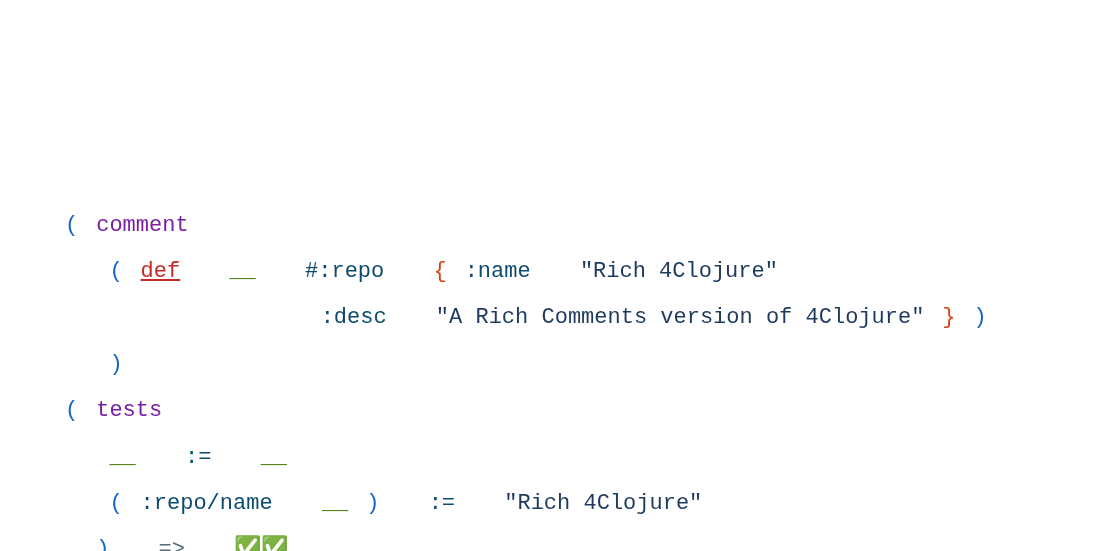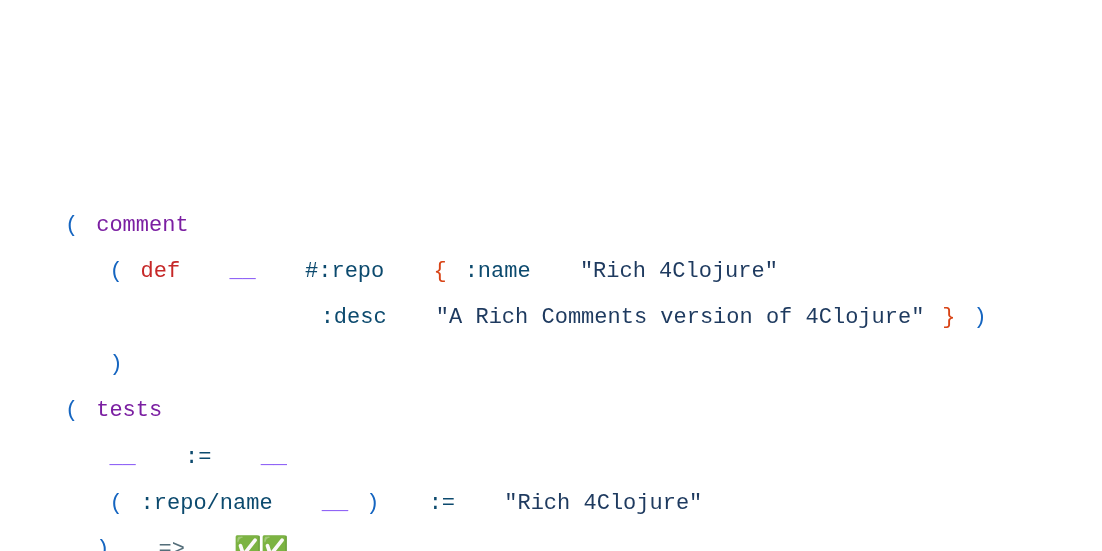--- a/index.html
+++ b/index.html
@@ -11,22 +11,22 @@
       background: #ffffff;
       font-family: "SF Mono", "Menlo", "Monaco", "Consolas", "Courier New", monospace;
       font-size: 22px;
       line-height: 1.7;
       padding: 30px 20px;
       white-space: pre;
       color: #1e3a5f;
     }
     .paren { color: #1565c0; }
     .purple { color: #7b1fa2; }
-    .def { color: #c62828; }
-    .blank { color: #8b5cf6; }
+    .def { color: #c62828; text-decoration: underline; }
+    .blank { color: #4d7c0f; }
     .keyw { color: #0c4a6e; }
     .str { color: #1e3a5f; }
     .brace { color: #d84315; }
     .arrow { color: #546e7a; font-style: italic; }
     .emoji { font-style: normal; }
     .line { display: block; }
   </style>
 </head>
 <body>
 

